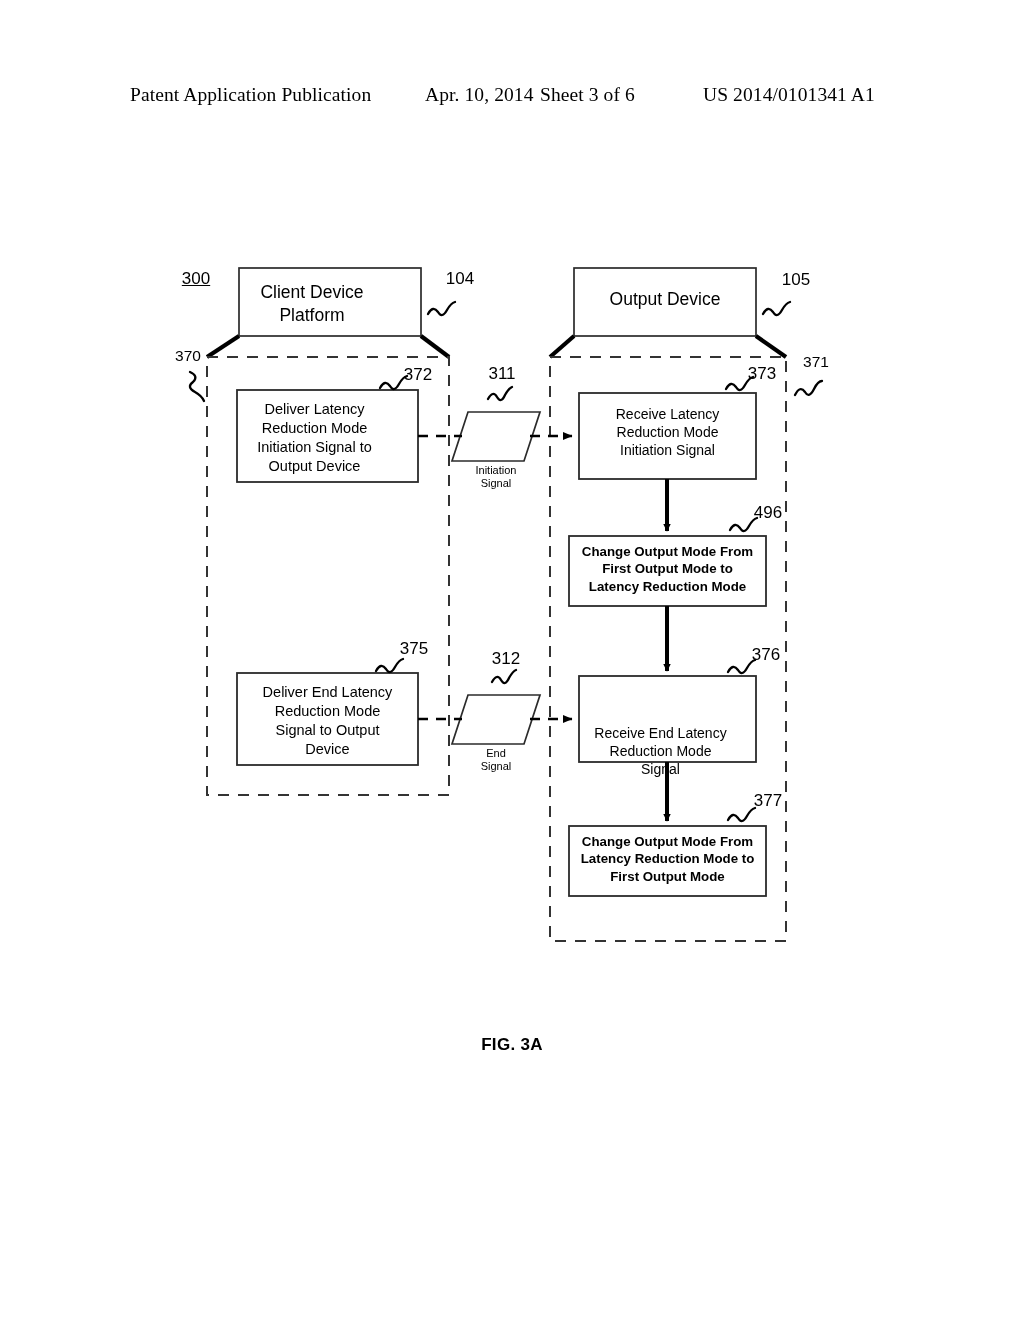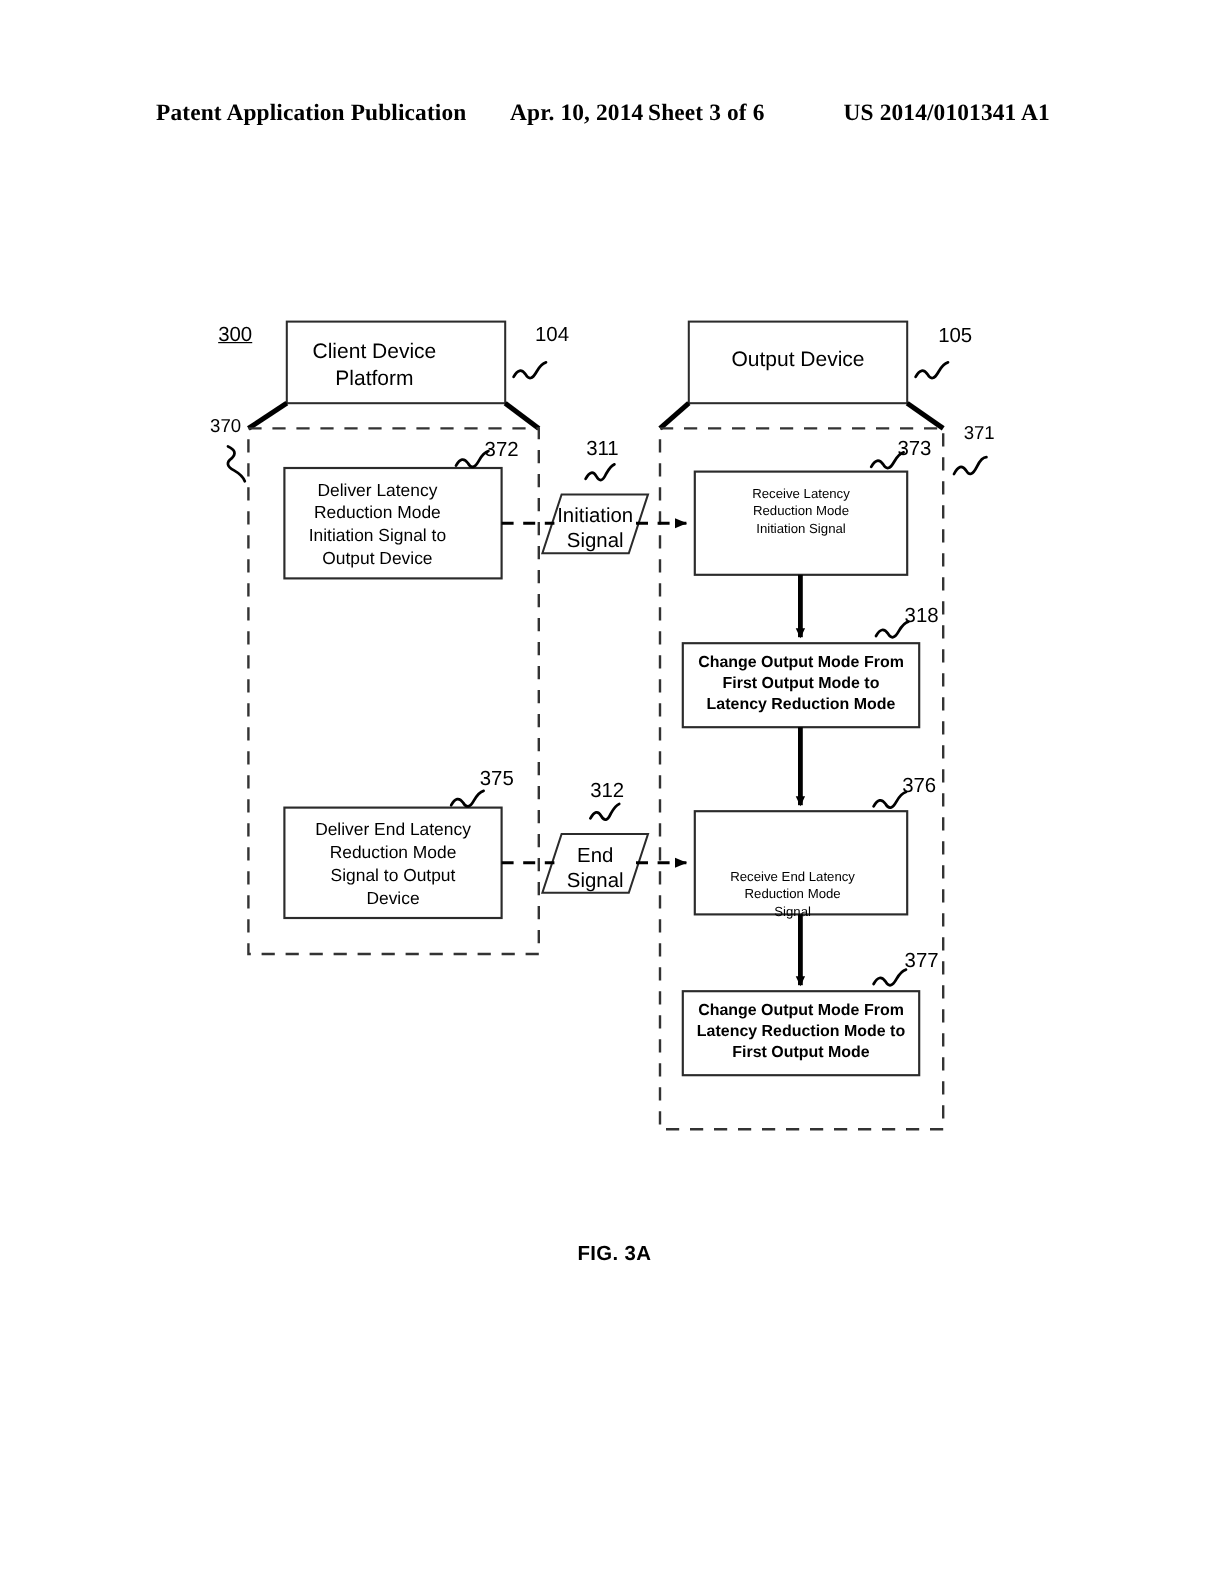--- a/index.html
+++ b/index.html
@@ -17,21 +17,21 @@
   }
 
   
   #patent-header {
     position: absolute;
     left: 0;
     top: 84px;
     width: 1024px;
     height: 28px;
     font-family: "Liberation Serif", serif;
-    font-weight: bold;
+    font-weight: normal;
     font-size: 19.5px;
     letter-spacing: 0.1px;
     white-space: nowrap;
   }
   #patent-header .hdr-pub   { position: absolute; left: 130px;  top: 0; }
   #patent-header .hdr-date  { position: absolute; left: 425px;  top: 0; }
   #patent-header .hdr-sheet { position: absolute; left: 540px;  top: 0; }
   #patent-header .hdr-num   { position: absolute; left: 703px;  top: 0; }
 
   
@@ -59,35 +59,36 @@
     color: #000;
     font-family: "Liberation Sans", sans-serif;
     white-space: pre-line;
     pointer-events: none;
   }
   .device-title {
     font-size: 17.5px;
     font-weight: 400;
   }
   .proc-text-lg {
-    font-size: 11px;
+    font-size: 14px;
     font-weight: 400;
   }
   .proc-text-md {
     font-size: 14.5px;
     font-weight: 400;
   }
   .proc-text-sm {
     font-size: 13.3px;
     font-weight: 700;
   }
   .signal-text {
-    font-size: 17px;
+    font-size: 11px;
     font-weight: 400;
     line-height: 1.22;
+    margin-top: 44px;
   }
   .ref-num {
     font-size: 17px;
     font-weight: 400;
     font-family: "Liberation Sans", sans-serif;
   }
   .ref-num.underline { text-decoration: underline; }
   .ref-num-sm { font-size: 15.5px; }
 
   #fig-caption {
@@ -213,21 +214,21 @@
   <div class="fig-text ref-num" style="left:776px; top:269px; width:40px;">105</div>
 
   <div class="fig-text ref-num ref-num-sm" style="left:168px; top:346px; width:40px;">370</div>
 
   <div class="fig-text ref-num ref-num-sm" style="left:796px; top:352px; width:40px;">371</div>
 
   <div class="fig-text ref-num" style="left:398px; top:364px; width:40px;">372</div>
 
   <div class="fig-text ref-num" style="left:742px; top:363px; width:40px;">373</div>
 
-  <div class="fig-text ref-num" style="left:748px; top:502px; width:40px;">318</div>
+  <div class="fig-text ref-num" style="left:748px; top:502px; width:40px;">496</div>
 
   <div class="fig-text ref-num" style="left:394px; top:638px; width:40px;">375</div>
 
   <div class="fig-text ref-num" style="left:746px; top:644px; width:40px;">376</div>
 
   <div class="fig-text ref-num" style="left:748px; top:790px; width:40px;">377</div>
 
   <div class="fig-text ref-num" style="left:482px; top:363px; width:40px;">311</div>
 
   <div class="fig-text ref-num" style="left:486px; top:648px; width:40px;">312</div>

